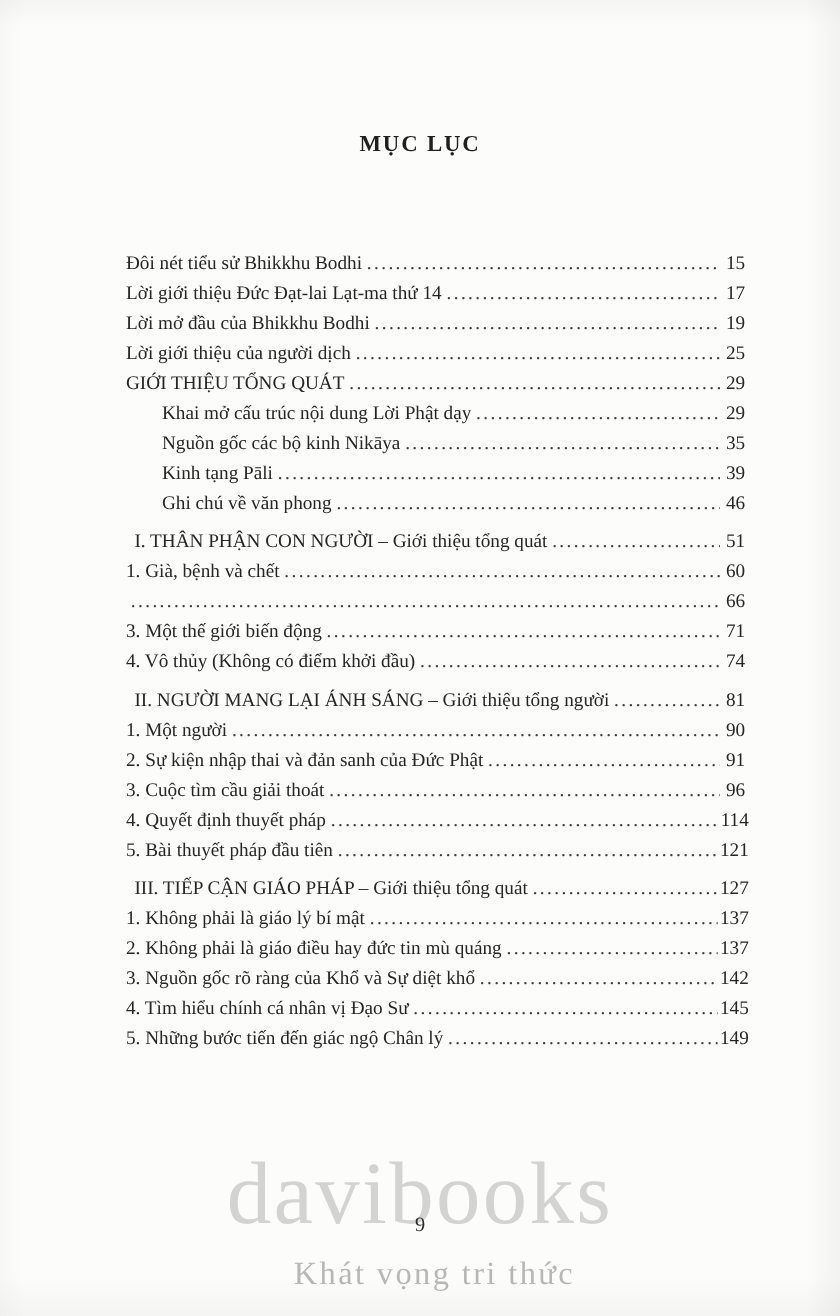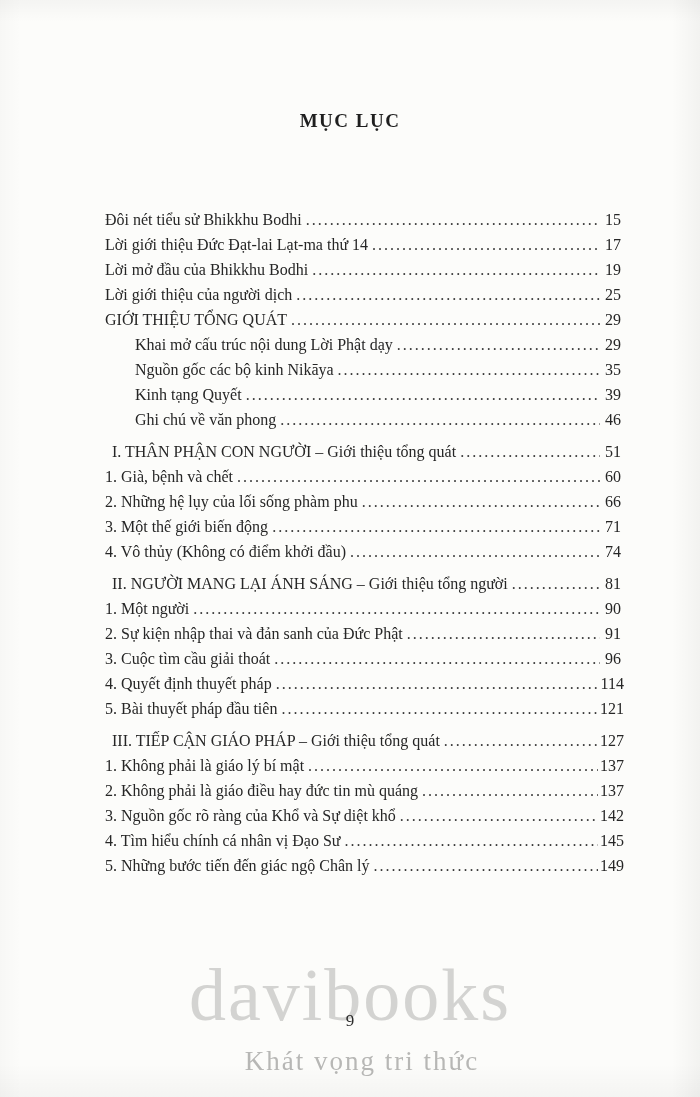--- a/index.html
+++ b/index.html
@@ -148,41 +148,40 @@
     <span class="toc-label">Khai mở cấu trúc nội dung Lời Phật dạy</span>
     <span class="toc-dots">......................................................................................................................................................</span>
     <span class="toc-page">29</span>
   </div>
       <div class="toc-row indent-2">
     <span class="toc-label">Nguồn gốc các bộ kinh Nikāya</span>
     <span class="toc-dots">......................................................................................................................................................</span>
     <span class="toc-page">35</span>
   </div>
       <div class="toc-row indent-2">
-    <span class="toc-label">Kinh tạng Quyết</span>
+    <span class="toc-label">Kinh tạng Pāli</span>
     <span class="toc-dots">......................................................................................................................................................</span>
     <span class="toc-page">39</span>
   </div>
       <div class="toc-row indent-2">
     <span class="toc-label">Ghi chú về văn phong</span>
     <span class="toc-dots">......................................................................................................................................................</span>
     <span class="toc-page">46</span>
   </div>
       <div class="toc-row indent-0 gap-before">
     <span class="toc-label">I. THÂN PHẬN CON NGƯỜI – Giới thiệu tổng quát</span>
     <span class="toc-dots">......................................................................................................................................................</span>
     <span class="toc-page">51</span>
   </div>
       <div class="toc-row indent-1">
     <span class="toc-label">1. Già, bệnh và chết</span>
     <span class="toc-dots">......................................................................................................................................................</span>
     <span class="toc-page">60</span>
   </div>
       <div class="toc-row indent-1">
-    <span class="toc-label">2. Những hệ lụy của lối sống phàm phu</span>
     <span class="toc-dots">......................................................................................................................................................</span>
     <span class="toc-page">66</span>
   </div>
       <div class="toc-row indent-1">
     <span class="toc-label">3. Một thế giới biến động</span>
     <span class="toc-dots">......................................................................................................................................................</span>
     <span class="toc-page">71</span>
   </div>
       <div class="toc-row indent-1">
     <span class="toc-label">4. Vô thủy (Không có điểm khởi đầu)</span>

